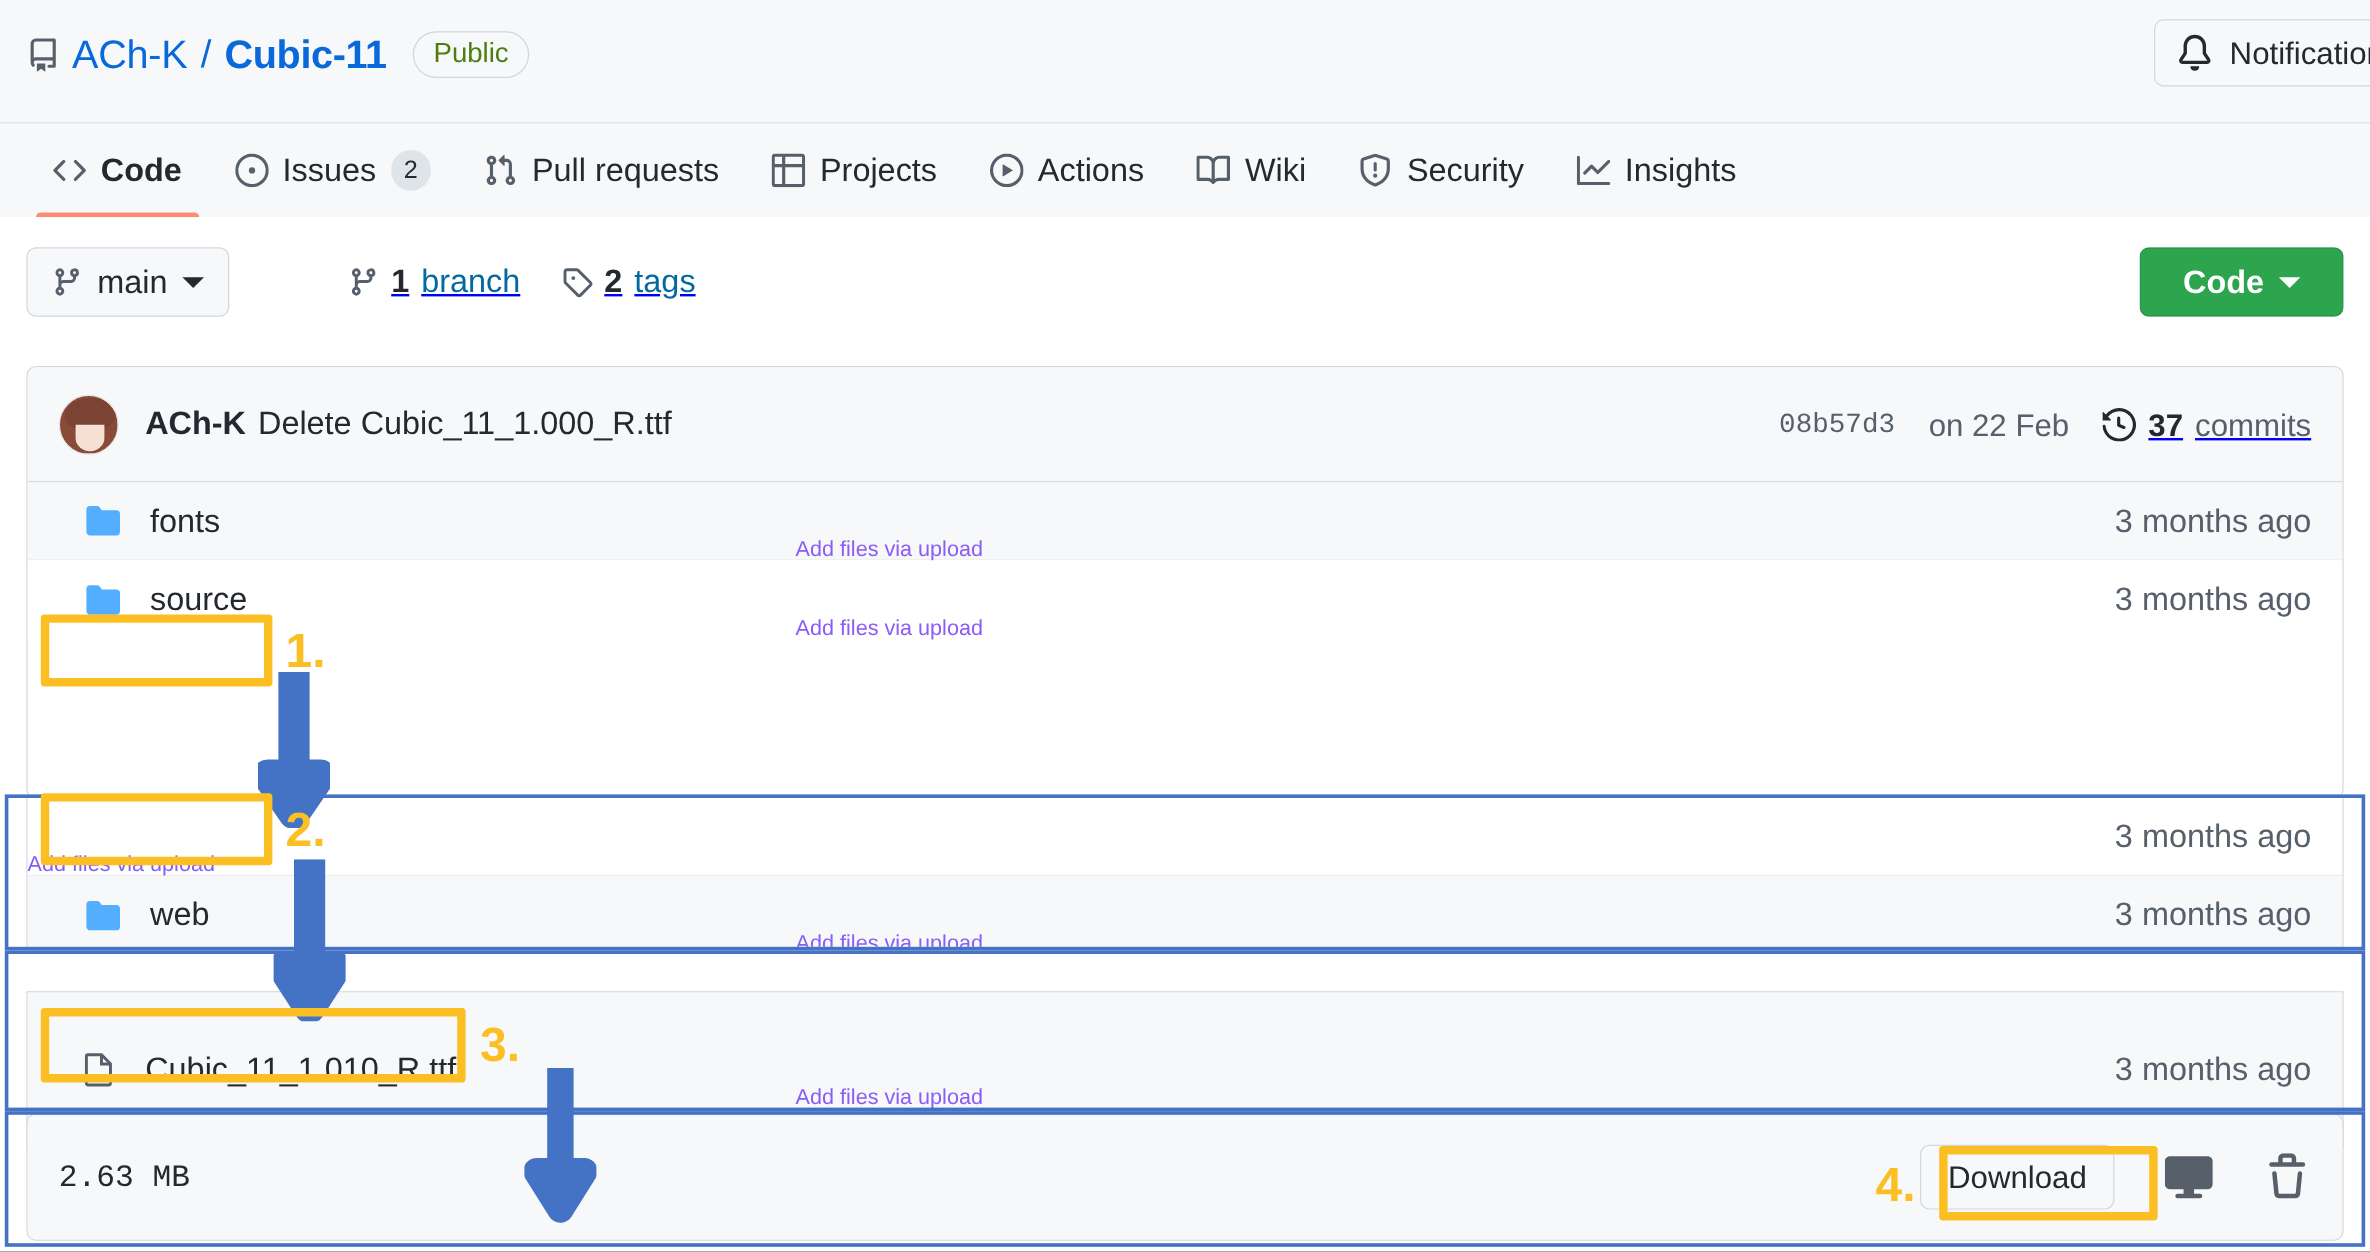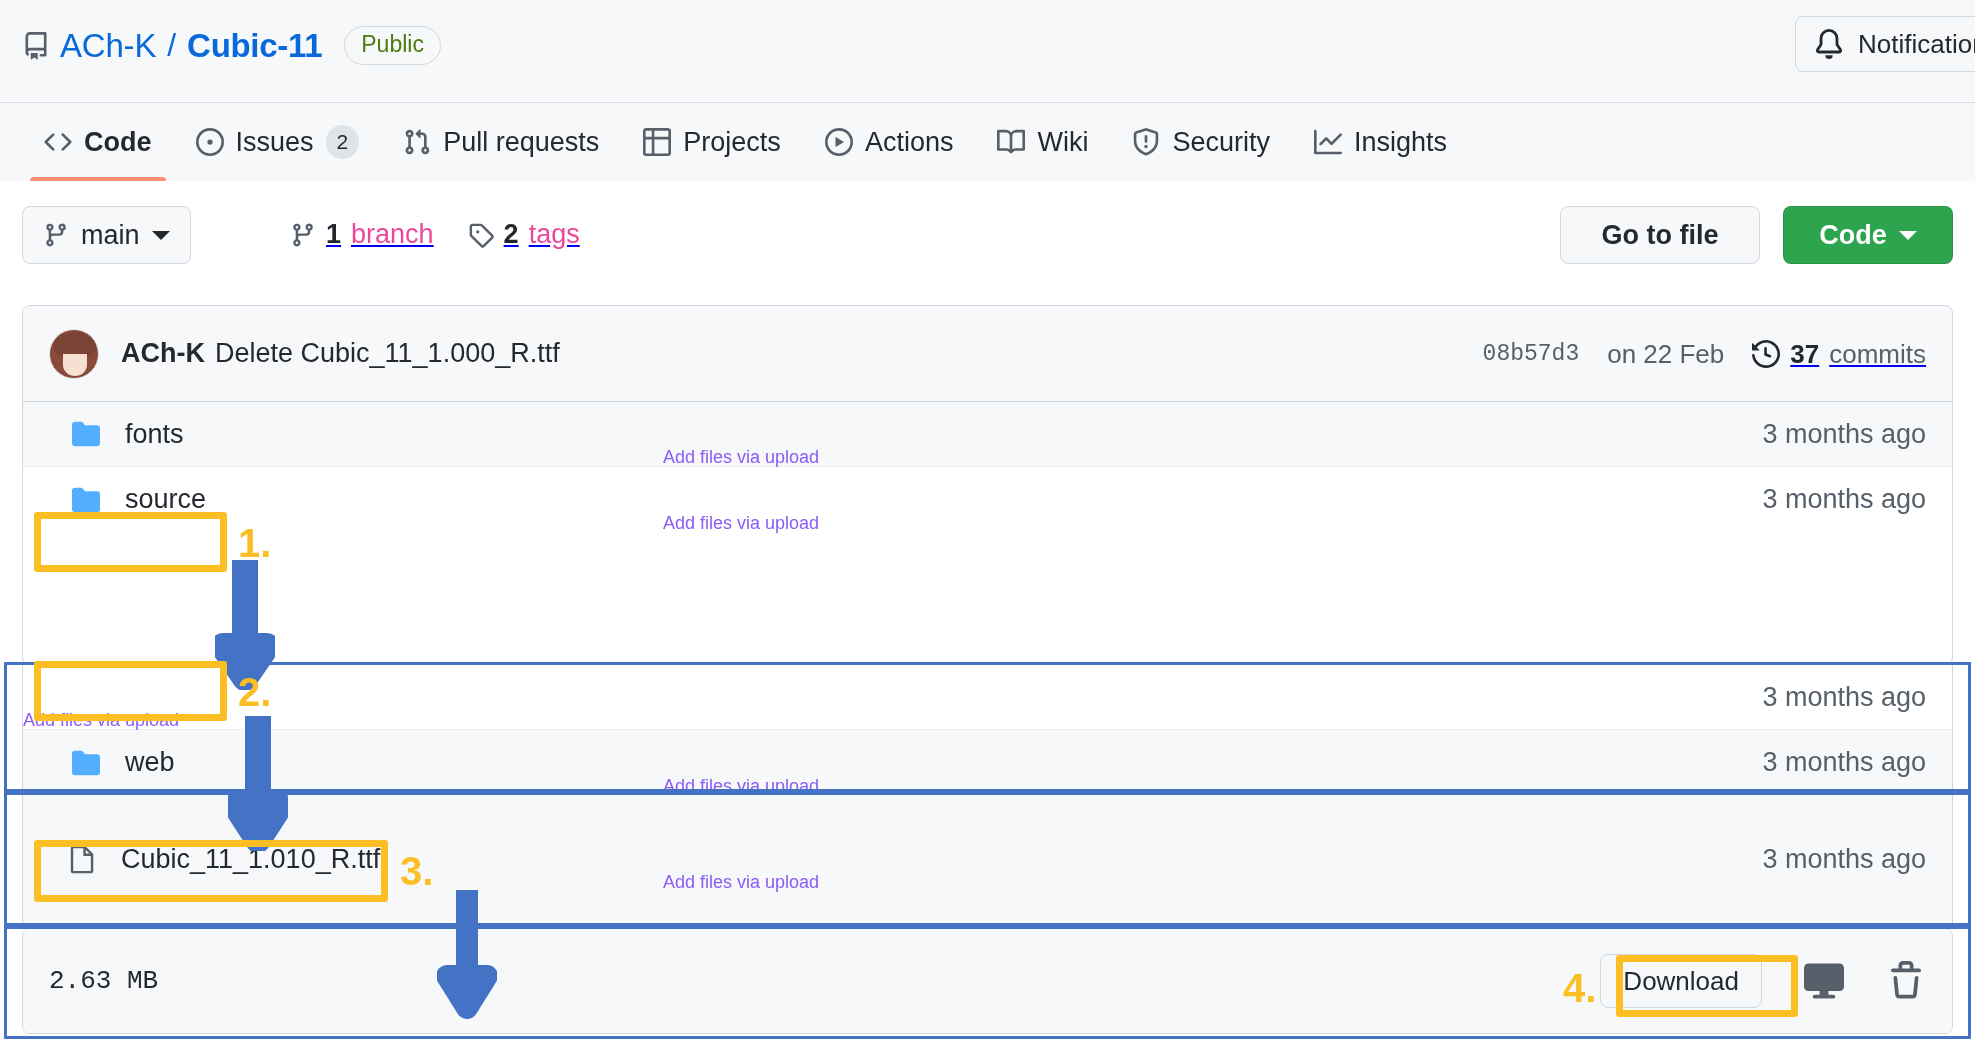--- a/index.html
+++ b/index.html
@@ -126,21 +126,21 @@
   .caret.light { border-top-color: #ffffff; }
   .branch-icon { width: 26px; height: 28px; color: #57606a; flex: none; }
 
   .branch-meta {
     position: absolute;
     left: 290px; top: 38px;
     display: flex; align-items: center; gap: 34px;
   }
   .meta-item { display: flex; align-items: center; gap: 10px; }
   .meta-item .num { font-size: 27px; font-weight: 700; color: #24292f; }
-  .meta-item .txt { font-size: 27px; color: #ec4899; }
+  .meta-item .txt { font-size: 27px; color: #0369a1; }
   .meta-item svg { width: 26px; height: 26px; color: #57606a; }
 
   .go-to-file {
     position: absolute;
     left: 1560px; top: 25px;
     width: 200px; height: 58px;
     border: 1px solid #d0d7de;
     border-radius: 8px;
     background: #f6f8fa;
     display: flex; align-items: center; justify-content: center;
@@ -162,21 +162,21 @@
     position: absolute;
     left: 22px;
     width: 1931px;
     border: 1px solid #d0d7de;
     border-radius: 8px;
     background: #ffffff;
     overflow: hidden;
   }
   #panel-top    { top: 305px; height: 361px; }
   #panel-middle { top: 664px; height: 126px; border-radius: 0; }
-  #panel-file   { top: 794px; height: 130px; border-radius: 0; }
+  #panel-file   { top: 826px; height: 130px; border-radius: 0; }
   #panel-footer { top: 928px; height: 106px; }
 
   
   .blue-outline {
     position: absolute;
     left: 4px;
     width: 1967px;
     border: 3px solid #4472c4;
     pointer-events: none;
     z-index: 40;
@@ -396,21 +396,20 @@
       </a>
       <a class="meta-item" href="#">
         <svg viewBox="0 0 16 16" fill="currentColor">
           <path d="M1 7.775V2.75C1 1.784 1.784 1 2.75 1h5.025c.464 0 .91.184 1.238.513l6.25 6.25a1.75 1.75 0 0 1 0 2.474l-5.026 5.026a1.75 1.75 0 0 1-2.474 0l-6.25-6.25A1.752 1.752 0 0 1 1 7.775Zm1.5 0c0 .066.026.13.073.177l6.25 6.25a.25.25 0 0 0 .354 0l5.025-5.025a.25.25 0 0 0 0-.354l-6.25-6.25a.25.25 0 0 0-.177-.073H2.75a.25.25 0 0 0-.25.25ZM6 5a1 1 0 1 1 0 2 1 1 0 0 1 0-2Z"></path>
         </svg>
         <span class="num">2</span>
         <span class="txt">tags</span>
       </a>
     </div>
 
-    <div class="go-to-file">Go to file</div>
 
     <div class="code-btn">
       <span>Code</span>
       <span class="caret light"></span>
     </div>
   </div>
 
   <div class="panel" id="panel-top">
 
     <div class="commit-bar">

